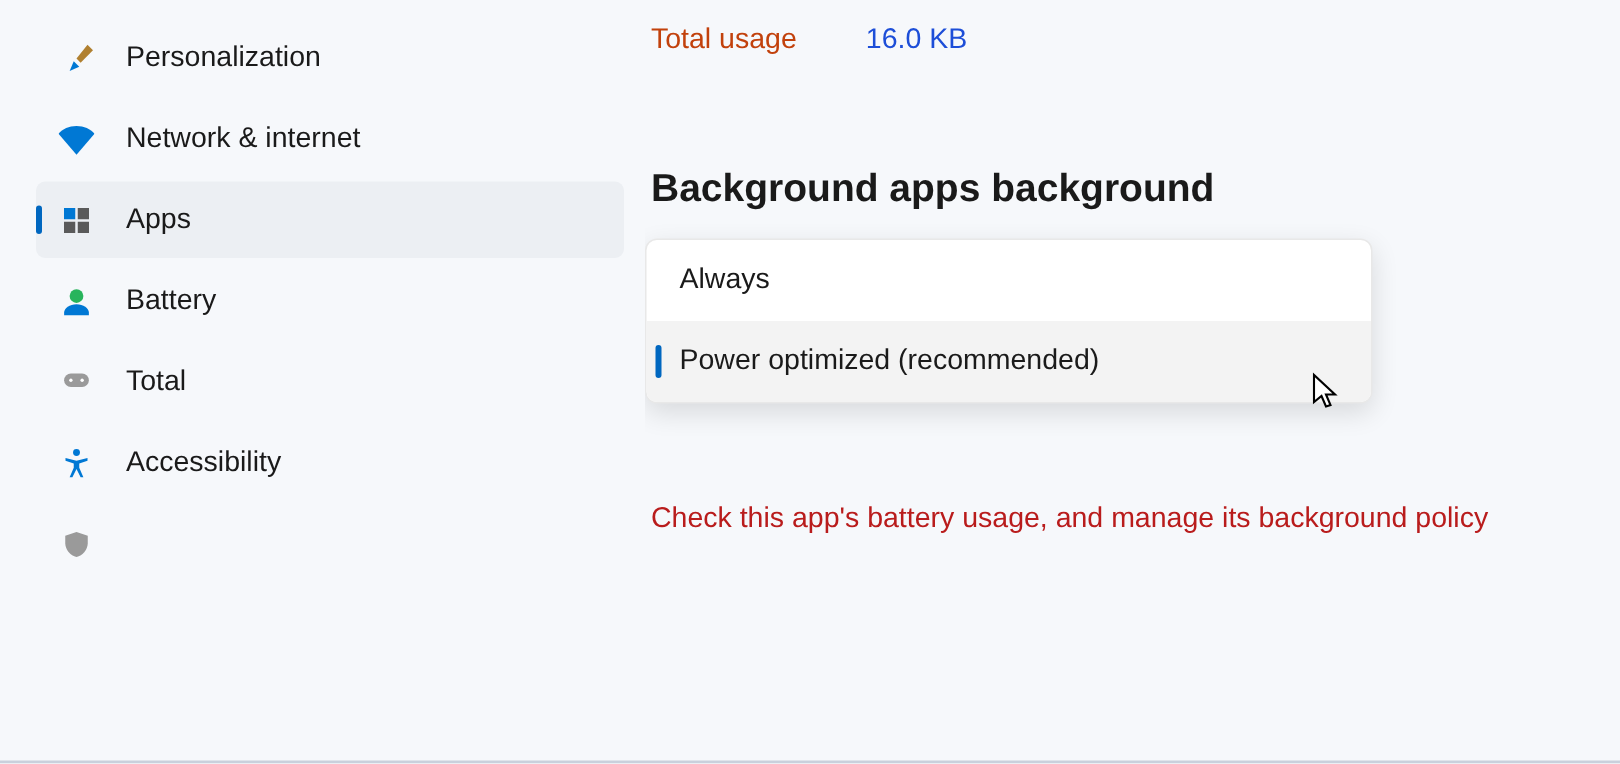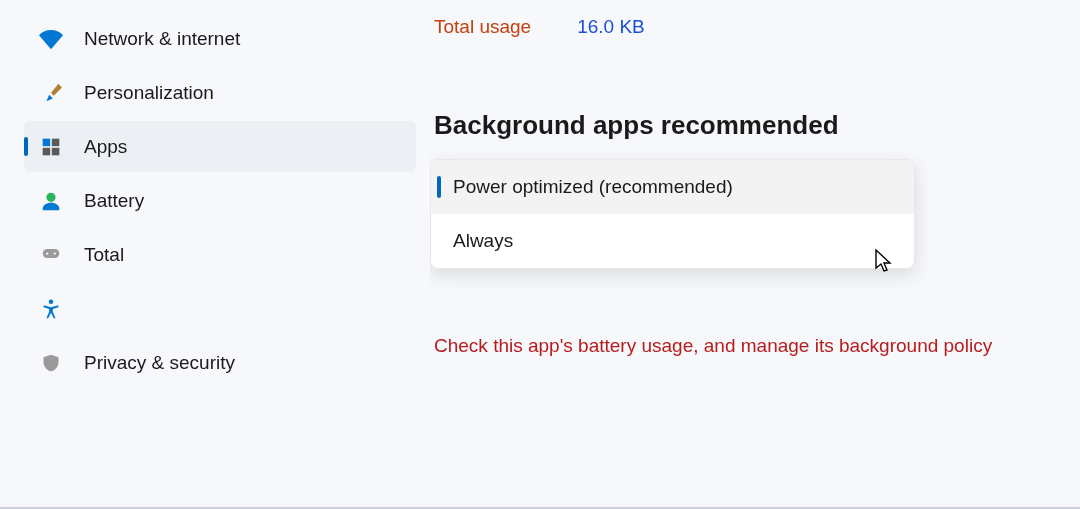--- a/index.html
+++ b/index.html
@@ -131,35 +131,35 @@
     }
   </style>
 </head>
 <body>
 
 <div class="container">
   <nav class="sidebar">
 
     <div class="sidebar-item">
       <span class="sidebar-icon">
-        <svg viewBox="0 0 24 24" width="24" height="24">
-            <path fill="#0078d4" d="M12 3C7 3 2.7 5 0 8.2l12 14 12-14C21.3 5 17 3 12 3z"></path>
-          </svg>
-      </span>
-      <span class="sidebar-label">Network &amp; internet</span>
-    </div>
-
-    <div class="sidebar-item">
-      <span class="sidebar-icon">
         <svg viewBox="0 0 24 24" width="22" height="22">
             <path fill="#b08030" d="M20 2l-8 10 3 3 9-9z"></path>
             <path fill="#0078d4" d="M10 14l-3 7 7-3z"></path>
           </svg>
       </span>
       <span class="sidebar-label">Personalization</span>
+    </div>
+
+    <div class="sidebar-item">
+      <span class="sidebar-icon">
+        <svg viewBox="0 0 24 24" width="24" height="24">
+            <path fill="#0078d4" d="M12 3C7 3 2.7 5 0 8.2l12 14 12-14C21.3 5 17 3 12 3z"></path>
+          </svg>
+      </span>
+      <span class="sidebar-label">Network &amp; internet</span>
     </div>
 
     <div class="sidebar-item selected">
       <span class="sidebar-icon">
         <svg viewBox="0 0 24 24" width="20" height="20">
             <rect x="2" y="2" width="9" height="9" fill="#0078d4"></rect>
             <rect x="13" y="2" width="9" height="9" fill="#5a5a5a"></rect>
             <rect x="2" y="13" width="9" height="9" fill="#5a5a5a"></rect>
             <rect x="13" y="13" width="9" height="9" fill="#5a5a5a"></rect>
           </svg>
@@ -189,49 +189,49 @@
       <span class="sidebar-label">Total</span>
     </div>
 
     <div class="sidebar-item">
       <span class="sidebar-icon">
         <svg viewBox="0 0 24 24" width="22" height="22">
             <circle cx="12" cy="4" r="2.5" fill="#0078d4"></circle>
             <path fill="#0078d4" d="M4 8l8 2 8-2v2l-6 2v3l3 7h-2l-3-6-3 6H7l3-7v-3L4 10z"></path>
           </svg>
       </span>
+      <span class="sidebar-label">Accessibility</span>
     </div>
 
     <div class="sidebar-item">
       <span class="sidebar-icon">
         <svg viewBox="0 0 24 24" width="20" height="22">
             <path fill="#9a9a9a" d="M12 2L3 5v6c0 5 4 10 9 11 5-1 9-6 9-11V5z"></path>
           </svg>
       </span>
-      <span class="sidebar-label">Privacy &amp; security</span>
     </div>
 
   </nav>
 
   <main class="main">
 
     <div class="total-row">
       <span class="total-label">Total usage</span>
       <span class="total-value">16.0 KB</span>
     </div>
 
-    <h2 class="section-title">Background apps recommended</h2>
+    <h2 class="section-title">Background apps background</h2>
 
     <div class="dropdown">
+      <div class="dropdown-item">
+        <span>Always</span>
+      </div>
       <div class="dropdown-item selected">
         <span>Power optimized (recommended)</span>
       </div>
-      <div class="dropdown-item">
-        <span>Always</span>
-      </div>
     </div>
 
     <p class="battery-desc">Check this app's battery usage, and manage its background policy</p>
 
   </main>
 </div>
 
 <svg class="cursor" width="20" height="26" viewBox="0 0 20 26">
   <path fill="#fff" stroke="#000" stroke-width="1.4" d="M2 2 L2 20 L7 16 L10 23 L13 22 L10 15 L16 15 Z"></path>
 </svg>

